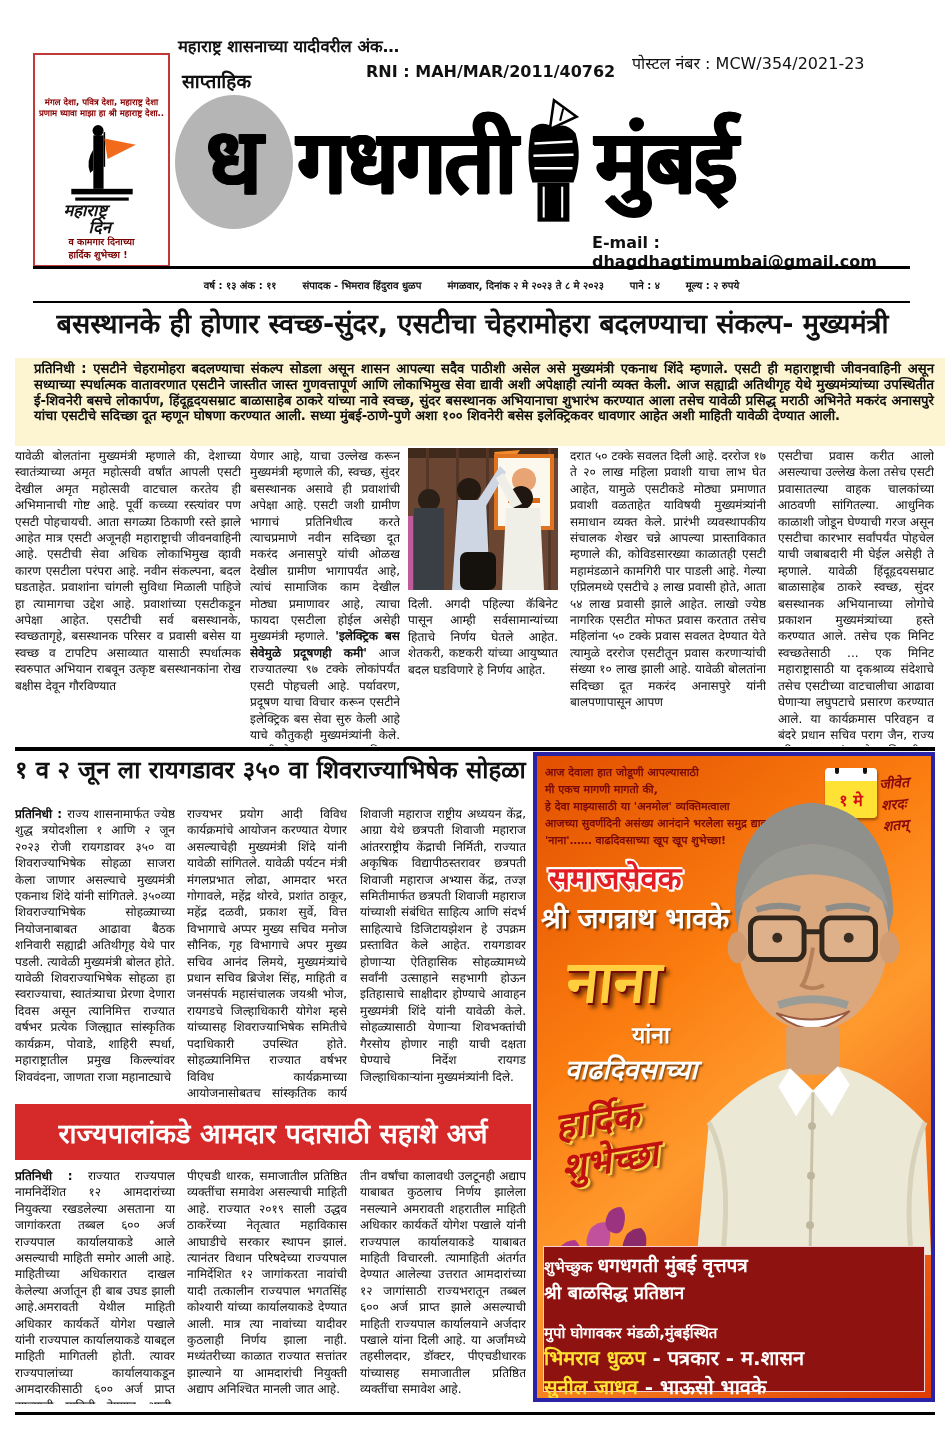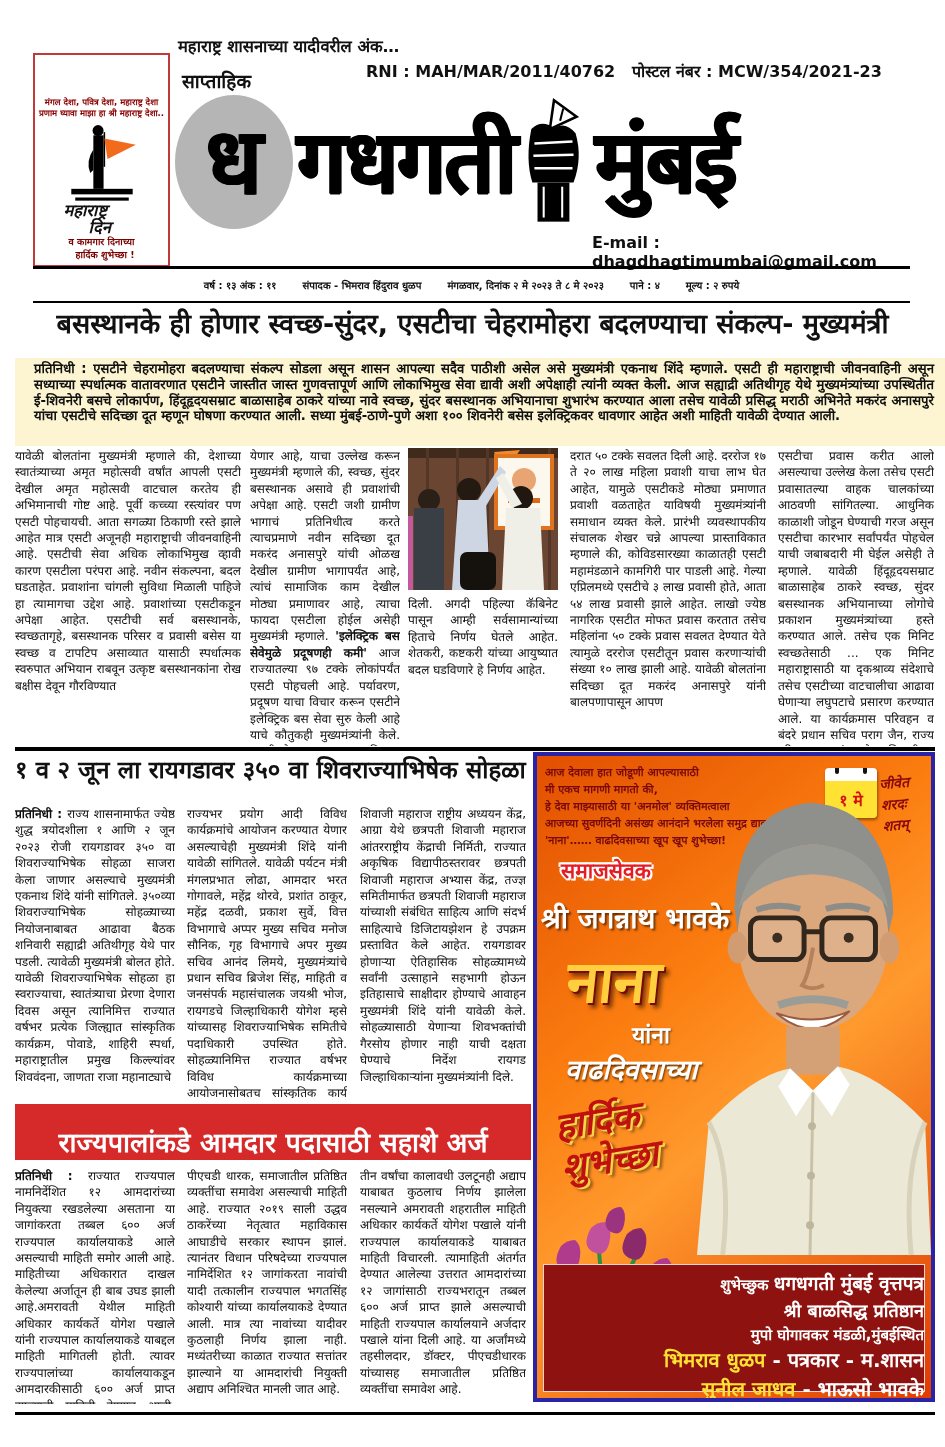--- a/index.html
+++ b/index.html
@@ -5,25 +5,25 @@
   html,body{margin:0;padding:0;background:#e9e9e9;}
   .page{position:relative;width:945px;height:1447px;background:#ffffff;margin:0 auto;overflow:hidden;
         font-family:"DejaVu Sans","Liberation Sans",sans-serif;color:#111;}
   .abs{position:absolute;}
   .bold{font-weight:bold;}
   .rule{background:#000;}
   
   .corner-box{left:33px;top:53px;width:137px;height:214px;border:2px solid #c03a3a;box-sizing:border-box;
               display:flex;flex-direction:column;align-items:center;justify-content:space-between;padding:2px;}
   .corner-top{font-size:8.5px;font-weight:bold;color:#8a0000;text-align:center;line-height:1.25;margin-top:40px;}
-  .corner-bottom{font-size:9.5px;font-weight:bold;color:#7a0000;text-align:right;line-height:1.3;padding-bottom:2px;}
+  .corner-bottom{font-size:9.5px;font-weight:bold;color:#7a0000;text-align:left;line-height:1.3;padding-bottom:2px;}
   .listing-note{left:178px;top:34px;font-size:16.5px;font-weight:bold;}
   .frequency{left:182px;top:68px;font-size:19px;font-weight:bold;}
   .rni{left:366px;top:62px;font-size:16px;font-weight:bold;}
-  .postal{left:632px;top:60px;font-size:16px;font-weight:bold;}
+  .postal{left:632px;top:52px;font-size:16px;font-weight:normal;}
   .title-row{left:175px;top:86px;width:745px;height:152px;display:flex;align-items:center;gap:4px;}
   .dha-ellipse{width:118px;height:134px;background:#b5b5b5;border-radius:50%;display:flex;align-items:center;justify-content:center;flex:0 0 auto;}
   .dha-ellipse span{font-size:92px;font-weight:bold;line-height:1;color:#000;text-shadow:1px 0 #000,-1px 0 #000;}
   .title-word{font-size:88px;font-weight:bold;line-height:1;color:#000;letter-spacing:-2px;
               text-shadow:1.5px 0 #000,-1px 0 #000,0 1px #000;white-space:nowrap;}
   .fist-wrap{width:72px;height:140px;flex:0 0 auto;}
   .website{left:205px;top:233px;font-size:16px;font-weight:bold;}
   .email{left:592px;top:233px;font-size:16px;font-weight:bold;}
   .rule1{left:33px;top:266px;width:877px;height:3px;}
   .dateline{left:33px;top:272px;width:877px;height:26px;display:flex;justify-content:center;align-items:center;gap:26px;
@@ -41,56 +41,56 @@
   .a1-col3{left:408px;top:596px;width:150px;height:150px;}
   .a1-col4{left:570px;top:448px;width:196px;height:298px;}
   .a1-col5{left:778px;top:448px;width:156px;height:298px;}
   .divider-a2{left:15px;top:747px;width:920px;height:4px;}
   
   .a2-headline{left:15px;top:756px;width:516px;font-size:24px;font-weight:bold;line-height:1.2;}
   .a2-col1{left:15px;top:806px;width:160px;height:292px;}
   .a2-col2{left:187px;top:806px;width:160px;height:292px;}
   .a2-col3{left:360px;top:806px;width:166px;height:292px;}
   
-  .a3-box{left:15px;top:1104px;width:516px;height:56px;background:#d6292a;display:flex;align-items:flex-end;justify-content:center;}
+  .a3-box{left:15px;top:1104px;width:516px;height:56px;background:#d6292a;display:flex;align-items:center;justify-content:center;}
   .a3-box span{color:#fff;font-size:27px;font-weight:bold;}
   .a3-col1{left:15px;top:1168px;width:160px;height:236px;}
   .a3-col2{left:187px;top:1168px;width:160px;height:236px;}
   .a3-col3{left:360px;top:1168px;width:166px;height:236px;}
   .bottom-rule{left:15px;top:1412px;width:920px;height:3px;}
   
   .ad-box{left:533px;top:752px;width:402px;height:650px;border:4px solid #2a23a5;box-sizing:border-box;
           background:linear-gradient(140deg,#e24f00 0%,#fb7d10 35%,#ff9a2e 55%,#e03c00 100%);overflow:hidden;}
   .ad-inner{position:relative;width:100%;height:100%;}
   .ad-poem{position:absolute;left:8px;top:8px;width:256px;font-size:11px;font-weight:bold;color:#7a0a0a;line-height:1.55;}
   .ad-cal{position:absolute;left:288px;top:12px;width:52px;border-radius:4px;overflow:hidden;box-shadow:1px 2px 3px #0006;}
   .ad-cal .cal-top{height:13px;background:#fff;position:relative;}
   .ad-cal .cal-top i{position:absolute;top:-4px;width:4px;height:10px;background:#111;border-radius:2px;}
   .ad-cal .cal-top i.r1{left:10px;} .ad-cal .cal-top i.r2{right:10px;}
   .ad-cal .cal-body{height:37px;background:#ffe233;display:flex;align-items:center;justify-content:center;
                     color:#d40f0f;font-size:16px;font-weight:bold;}
   .ad-bless{position:absolute;left:344px;top:16px;width:52px;color:#8a0a0a;font-size:14px;font-weight:bold;
             font-style:italic;line-height:1.5;transform:rotate(-5deg);}
   .ad-man{position:absolute;right:0;top:30px;width:238px;height:472px;}
-  .ad-label1{position:absolute;left:24px;top:100px;font-size:21px;font-weight:bold;color:#e41c24;
+  .ad-label1{position:absolute;left:12px;top:100px;font-size:31px;font-weight:bold;color:#e41c24;
              text-shadow:2px 0 #fff,-2px 0 #fff,0 2px #fff,0 -2px #fff,2px 2px #fff,-2px -2px #fff;}
   .ad-name{position:absolute;left:4px;top:142px;font-size:28px;font-weight:bold;color:#fff;text-shadow:2px 2px 2px #00000088;white-space:nowrap;}
   .ad-nick{position:absolute;left:30px;top:184px;font-size:58px;font-weight:bold;color:#ffcf3f;transform:skewX(-6deg);
            text-shadow:2px 2px 0 #7a0a0a,5px 5px 4px #00000088;}
   .ad-yanna{position:absolute;left:95px;top:262px;font-size:23px;font-weight:bold;color:#fff;text-shadow:1px 1px 2px #0008;}
   .ad-bday{position:absolute;left:28px;top:294px;font-size:27px;font-weight:bold;color:#fff;text-shadow:1px 2px 2px #0008;font-style:italic;}
   .ad-wish{position:absolute;left:20px;top:334px;width:210px;font-size:36px;font-weight:bold;font-style:italic;color:#c01010;
            line-height:1.15;transform:rotate(-9deg);text-shadow:2px 2px 0 #ffd24a,4px 4px 3px #00000066;}
   .ad-tulips{position:absolute;left:6px;top:430px;width:150px;height:172px;}
-  .ad-footer{position:absolute;left:6px;right:6px;bottom:6px;height:128px;background:#8e1310;border:1px solid #f3cfd8;
-             text-align:right;color:#fff;padding-top:5px;box-sizing:border-box;}
+  .ad-footer{position:absolute;left:6px;right:6px;bottom:6px;height:146px;background:#8e1310;border:1px solid #f3cfd8;
+             text-align:left;color:#fff;padding-top:5px;box-sizing:border-box;}
   .ad-footer .l1{font-size:19px;font-weight:bold;}
   .ad-footer .l1 .pre{font-size:15px;}
   .ad-footer .l2{font-size:18px;font-weight:bold;margin-top:2px;}
-  .ad-footer .l3{font-size:15px;font-weight:bold;margin-top:2px;}
+  .ad-footer .l3{font-size:15px;font-weight:bold;margin-top:18px;}
   .ad-footer .l4,.ad-footer .l5{font-size:20px;font-weight:bold;margin-top:2px;white-space:nowrap;}
   .ylw{color:#ffe233;}
 </style>
 </head>
 <body>
 
 <div class="page">
 
   <div class="abs corner-box">
     <div class="corner-top">मंगल देशा, पवित्र देशा, महाराष्ट्र देशा प्रणाम घ्यावा माझा हा श्री महाराष्ट्र देशा..</div>

